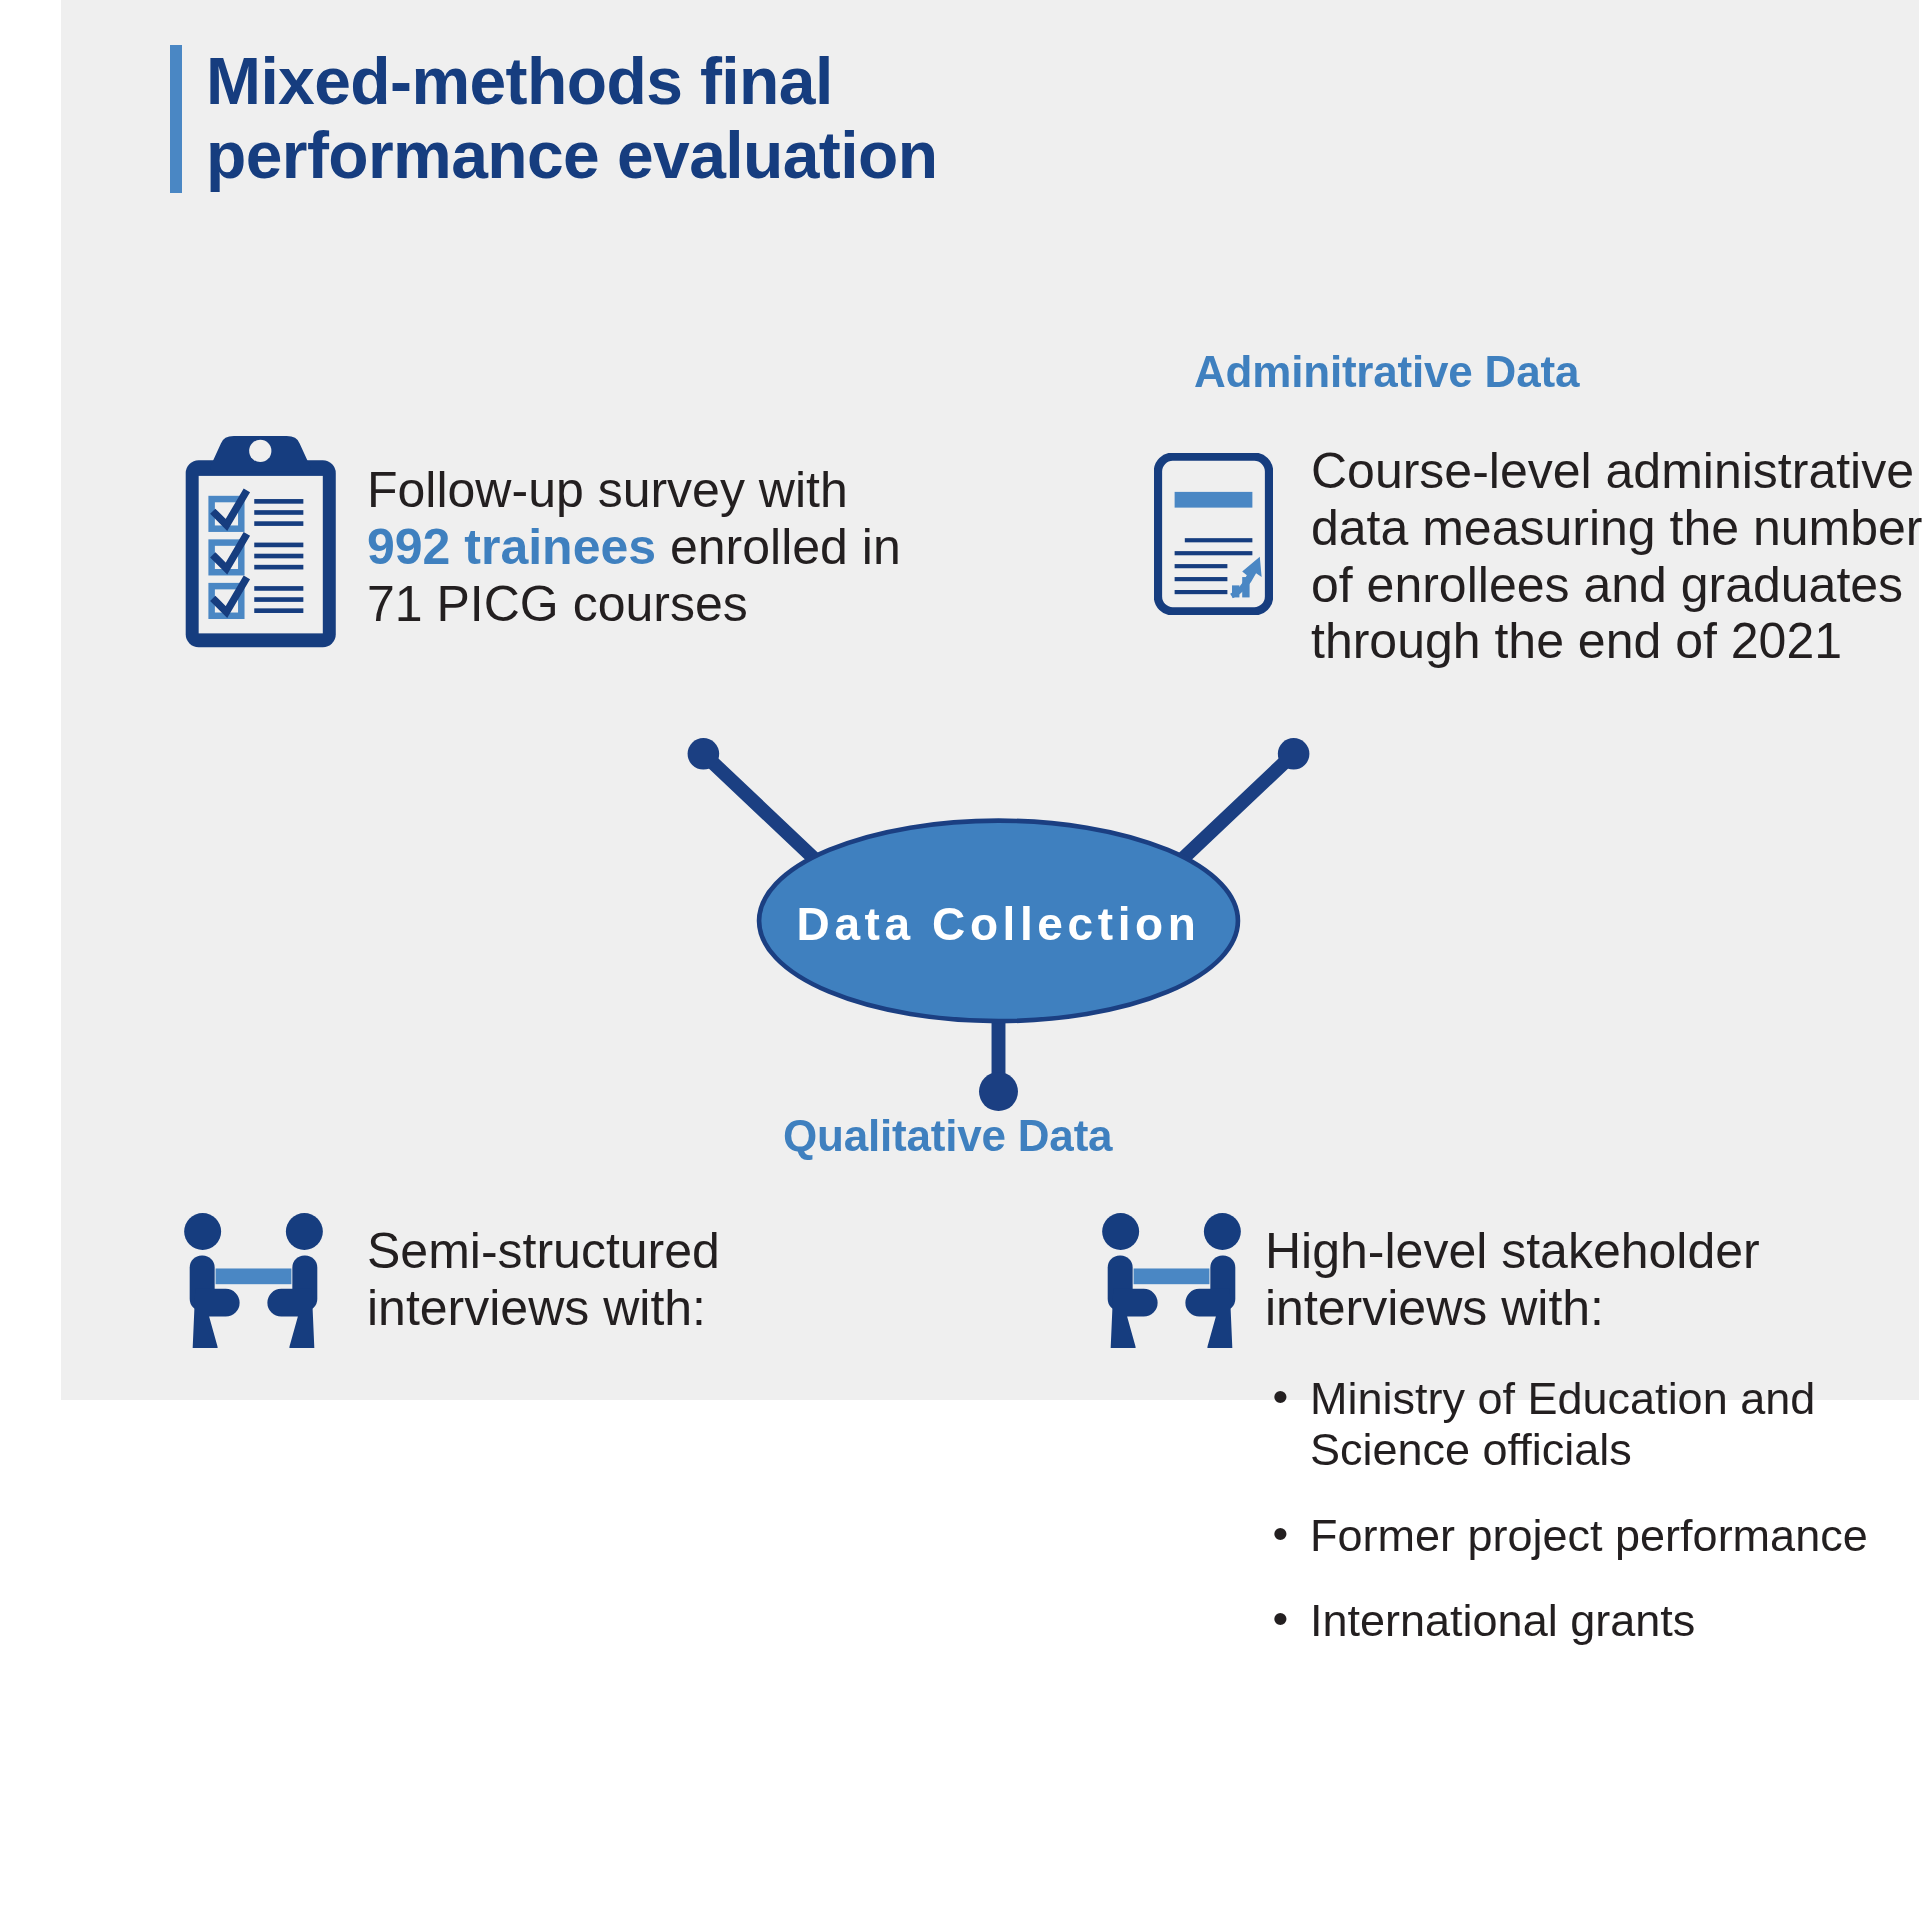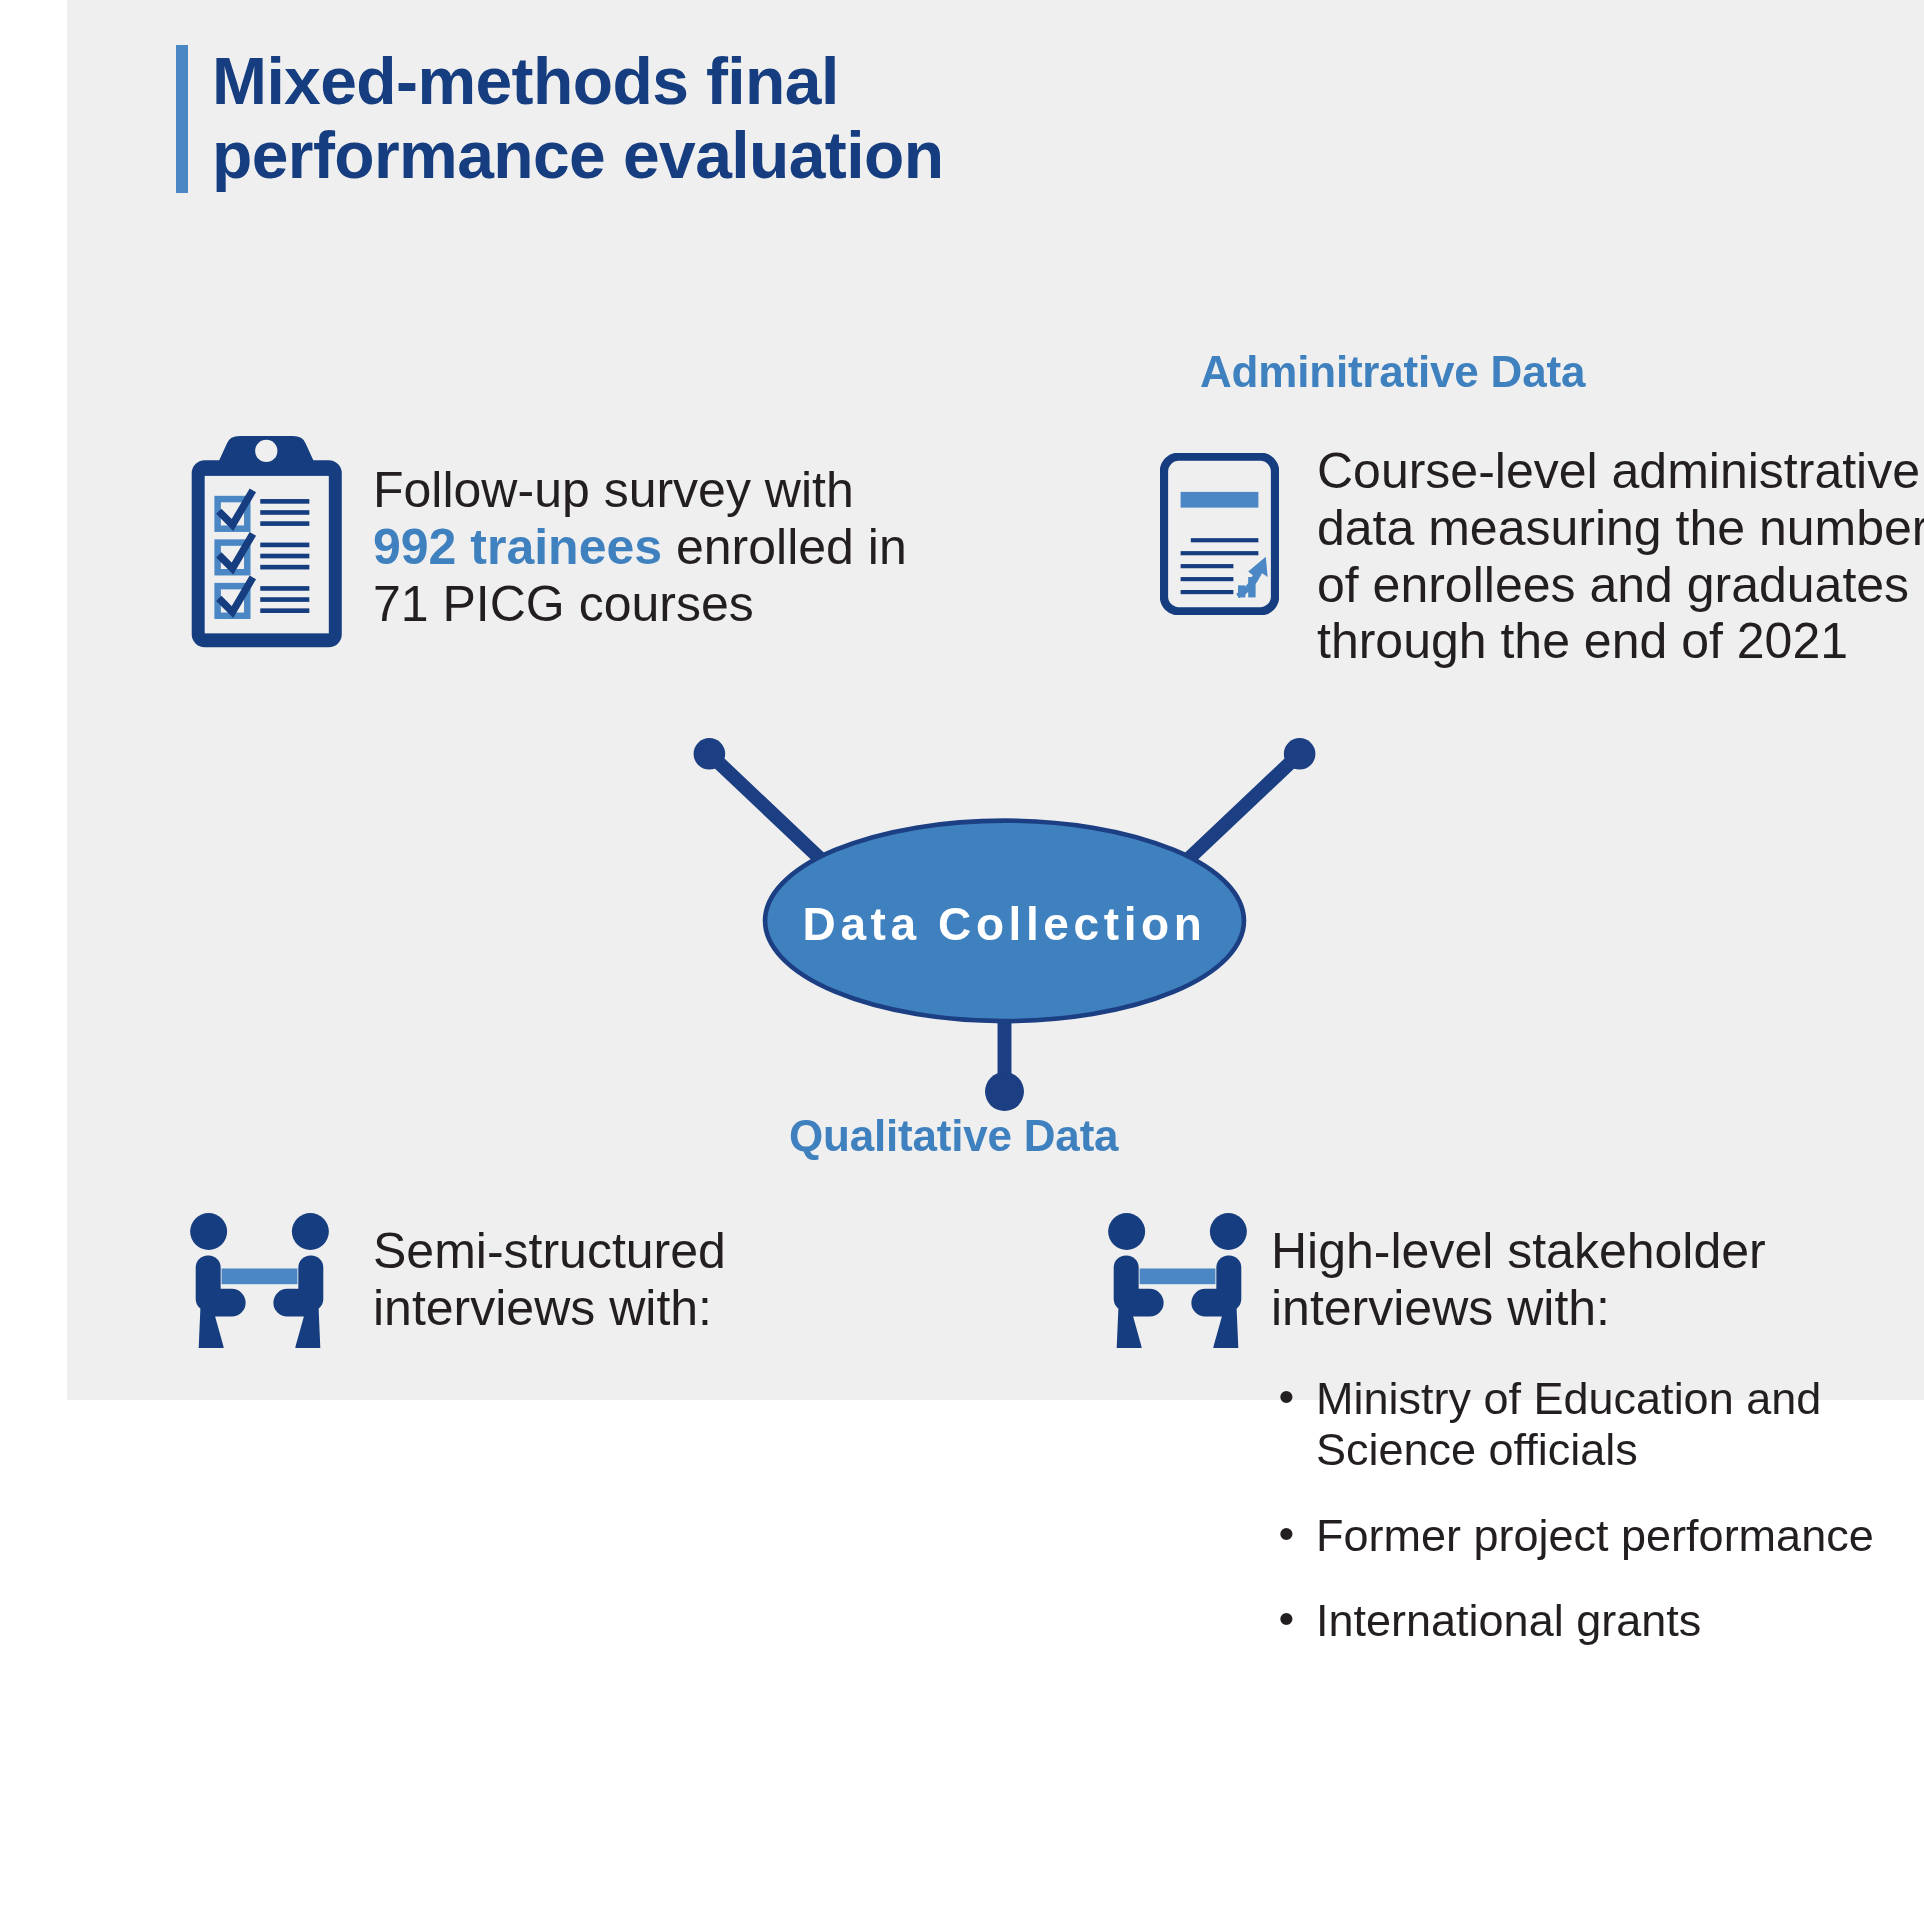--- a/index.html
+++ b/index.html
@@ -18,21 +18,21 @@
     position: absolute;
     left: 0; top: 0;
     width: 1925px;
     height: 1906px;
     background: #ffffff;
   }
 
   
   .panel {
     position: absolute;
-    left: 67px;
+    left: 61px;
     top: 0;
     width: 1858px;
     height: 1400px;
     background: #efefef;
   }
 
   
   .title-wrap {
     position: absolute;
     left: 109px;

